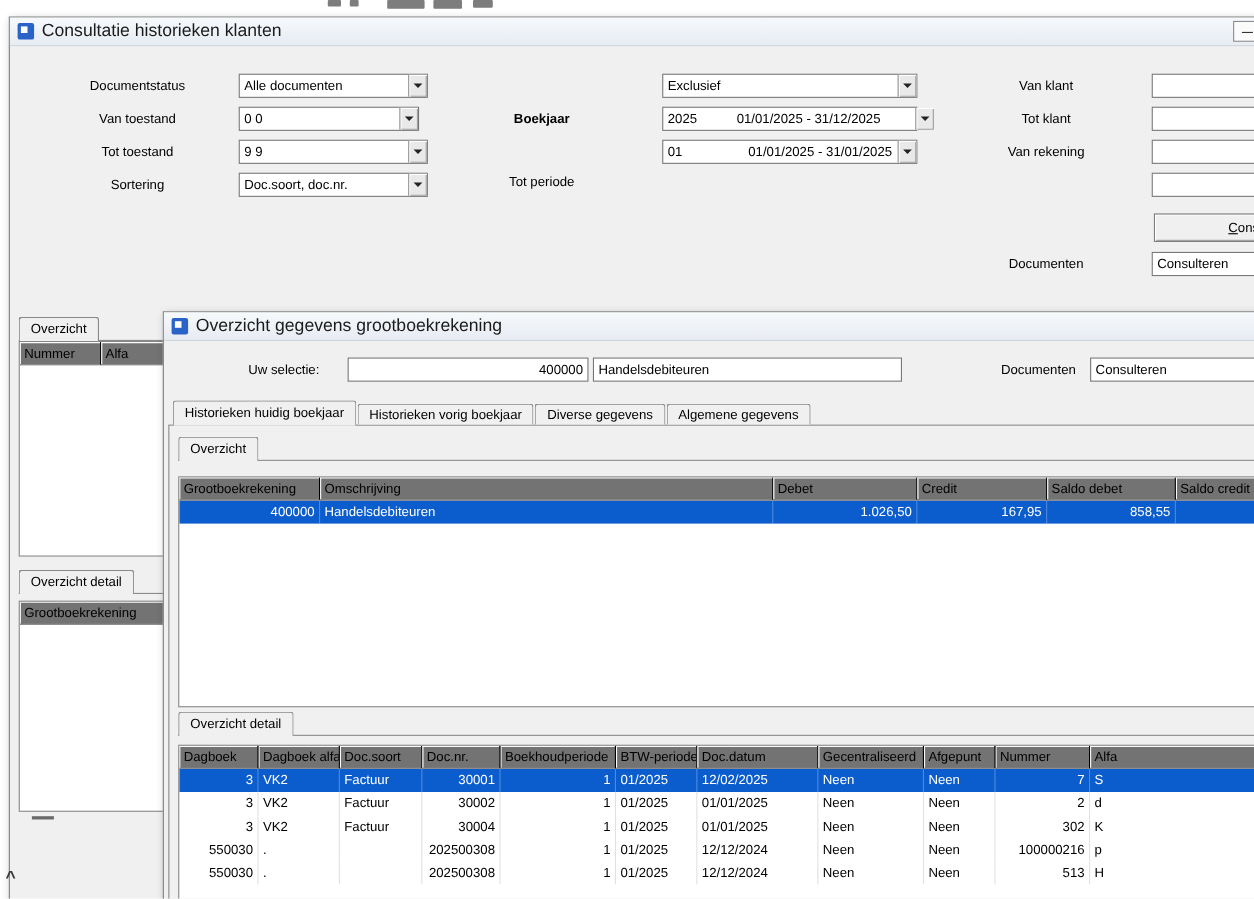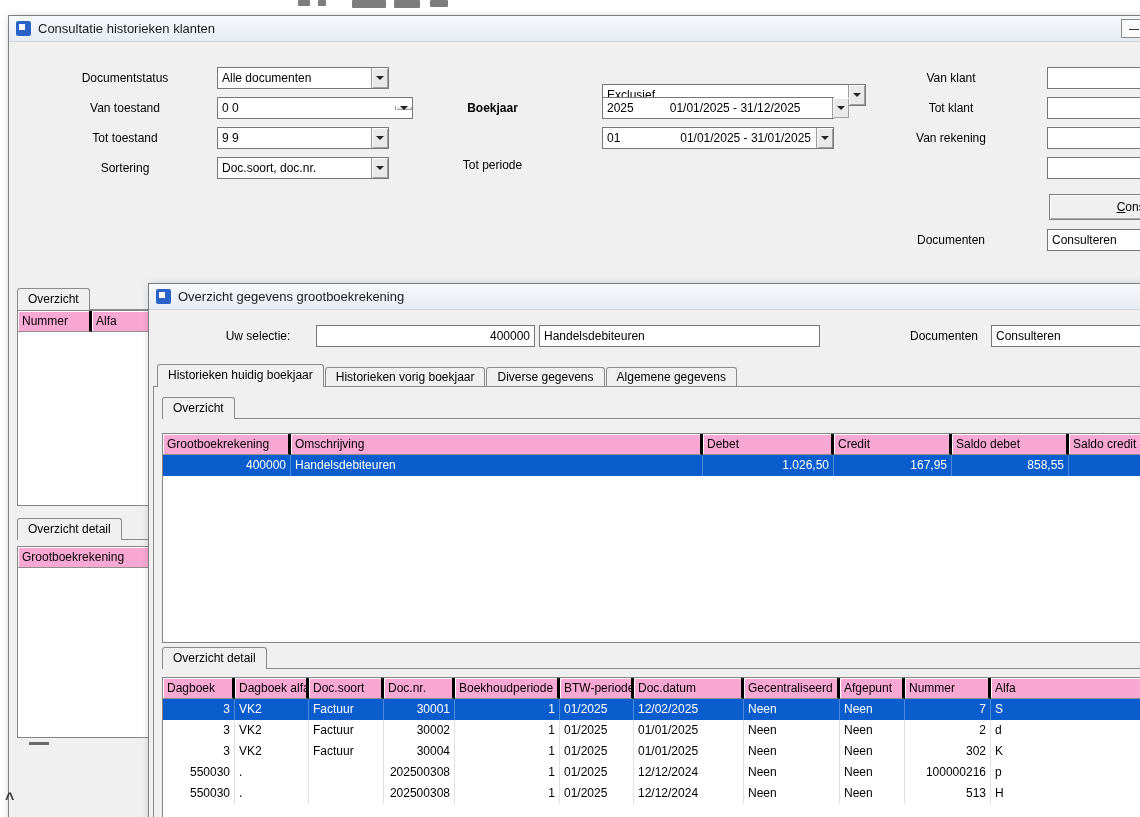--- a/index.html
+++ b/index.html
@@ -3,21 +3,21 @@
 <meta charset="utf-8">
 <style>
   * { margin:0; padding:0; box-sizing:border-box; }
   html,body { background:#fff; }
   body { font-family:"Liberation Sans", sans-serif; font-size:12px; color:#000; }
   #root { position:relative; width:1140px; height:817px; overflow:hidden; background:#fff; }
 
   
   .window { position:absolute; background:#f0f0f0; border:1px solid #7f7f7f; box-shadow:2px 2px 8px rgba(0,0,0,.25); }
   .titlebar { height:26px; background:linear-gradient(#f6f9fc,#e7ecf3); border-bottom:1px solid #cfd5dd; display:flex; align-items:center; padding:0 7px; }
-  .title-text { font-size:13px; color:#1b1b1b; white-space:nowrap; }
+  .title-text { font-size:16px; color:#1b1b1b; white-space:nowrap; }
   .win-icon { width:15px; height:15px; background:#2a63c8; border-radius:2px; margin-right:7px; position:relative; flex:none; }
   .win-icon::after { content:""; position:absolute; left:3px; top:3px; width:6px; height:6px; background:#fff; }
   .win-btn { position:absolute; width:25px; height:19px; border:1px solid #8c8c8c; background:#fbfbfb; }
   .win-btn .dash { position:absolute; left:7px; top:9px; width:10px; height:1px; background:#333; }
 
   
   .flabel { position:absolute; height:22px; line-height:22px; text-align:center; white-space:nowrap; }
   .tinput { position:absolute; height:22px; background:#fff; border:1px solid #777; padding:0 4px; font:12px "Liberation Sans",sans-serif; }
   .tinput.num { text-align:right; }
   .combo { position:absolute; height:22px; background:#fff; border:1px solid #777; display:flex; align-items:stretch; }
@@ -45,21 +45,21 @@
 
   .tabpanel { position:absolute; background:#f0f0f0; border:1px solid #8a8a8a; }
 
   
   .tbl { position:absolute; background:#fff; border:1px solid #858585; overflow:hidden; }
   .trow { display:grid; height:21px; line-height:20px; }
   .t1 .trow { grid-template-columns:128px 412px 131px 118px 117px 1fr; }
   .t2 .trow { grid-template-columns:72px 74px 75px 71px 105px 74px 110px 96px 65px 86px minmax(120px,1fr); }
   .t3 .trow { grid-template-columns:74px 1fr; }
   .t4 .trow { grid-template-columns:140px 1fr; }
-  .th { background:#f9a8d4; border-right:3px solid #000000; border-bottom:1px solid #8f8f8f;
+  .th { background:#737373; border-right:1px solid #000000; border-bottom:1px solid #8f8f8f;
         box-shadow:inset 0 1px 0 #fcfcfc, inset 1px 0 0 #fcfcfc;
         padding:0 4px; white-space:nowrap; overflow:hidden; }
   .td { padding:0 4px; border-right:1px solid #e2e2e2; white-space:nowrap; overflow:hidden; }
   .num { text-align:right; }
   .trow.sel { background:#0b5dce; color:#fff; }
   .trow.sel .td { border-right-color:rgba(255,255,255,.28); }
 
   .grip { position:absolute; width:20px; height:3px; background:#6a6a6a; }
   .chevron { position:absolute; font-size:16px; font-weight:bold; color:#3a3a3a; z-index:20; line-height:14px; }
   .artifact { position:absolute; background:#7d7d7d; border-radius:1px; }
@@ -85,42 +85,42 @@
     </div>
 
     <span class="flabel" style="left:30px;top:51px;width:172px;">Documentstatus</span>
     <div class="combo" style="left:208px;top:51px;width:172px;">
       <span class="val">Alle documenten</span>
       <span class="cbtn">
           <span class="arr"></span>
         </span>
     </div>
     <span class="flabel" style="left:30px;top:81px;width:172px;">Van toestand</span>
-    <div class="combo" style="left:208px;top:81px;width:196px;align-items:center;">
+    <div class="combo" style="left:208px;top:81px;width:164px;">
       <span class="val">0 0</span>
       <span class="cbtn">
           <span class="arr"></span>
         </span>
     </div>
     <span class="flabel" style="left:30px;top:111px;width:172px;">Tot toestand</span>
     <div class="combo" style="left:208px;top:111px;width:172px;">
       <span class="val">9 9</span>
       <span class="cbtn">
           <span class="arr"></span>
         </span>
     </div>
     <span class="flabel" style="left:30px;top:141px;width:172px;">Sortering</span>
     <div class="combo" style="left:208px;top:141px;width:172px;">
       <span class="val">Doc.soort, doc.nr.</span>
       <span class="cbtn">
           <span class="arr"></span>
         </span>
     </div>
 
-    <div class="combo" style="left:593px;top:68px;width:264px;">
+    <div class="combo" style="left:593px;top:51px;width:232px;">
       <span class="val">Exclusief</span>
       <span class="cbtn">
           <span class="arr"></span>
         </span>
     </div>
     <span class="flabel" style="left:380px;top:81px;width:207px;font-weight:bold;">Boekjaar</span>
     <div class="combo" style="left:593px;top:81px;width:232px;gap:27px;">
       <span class="val-code">2025</span>
       <span class="val-range">01/01/2025 - 31/12/2025</span>
       <span class="cbtn">

